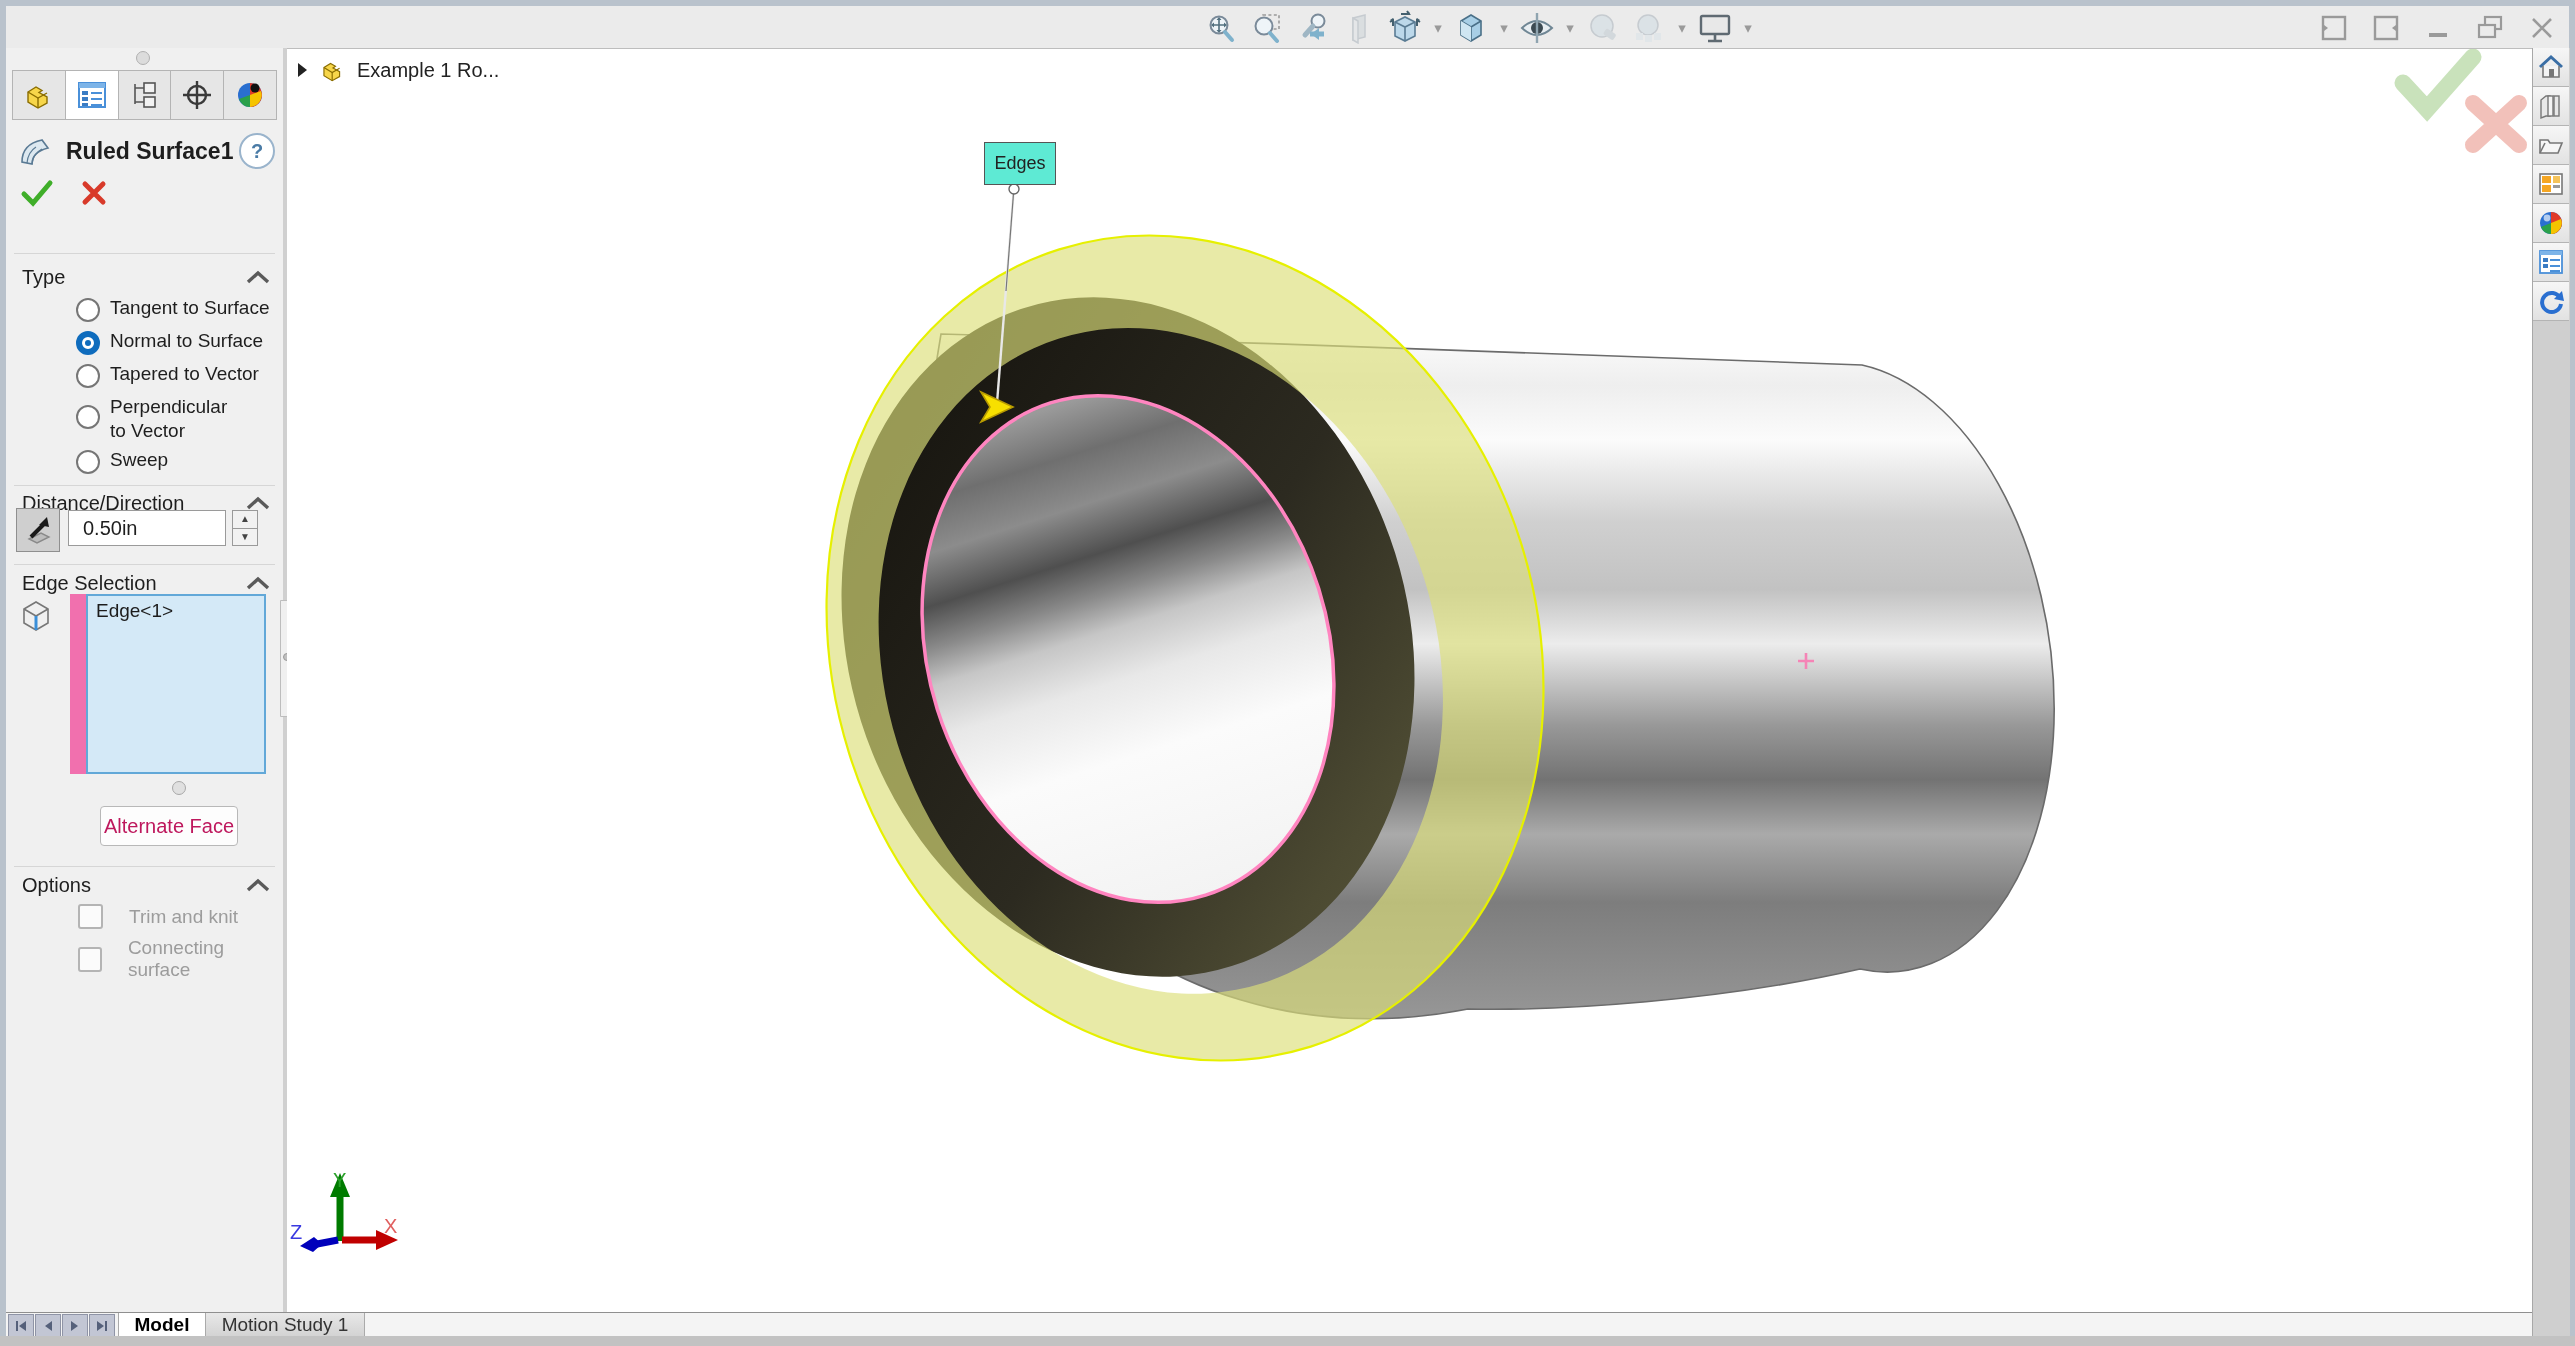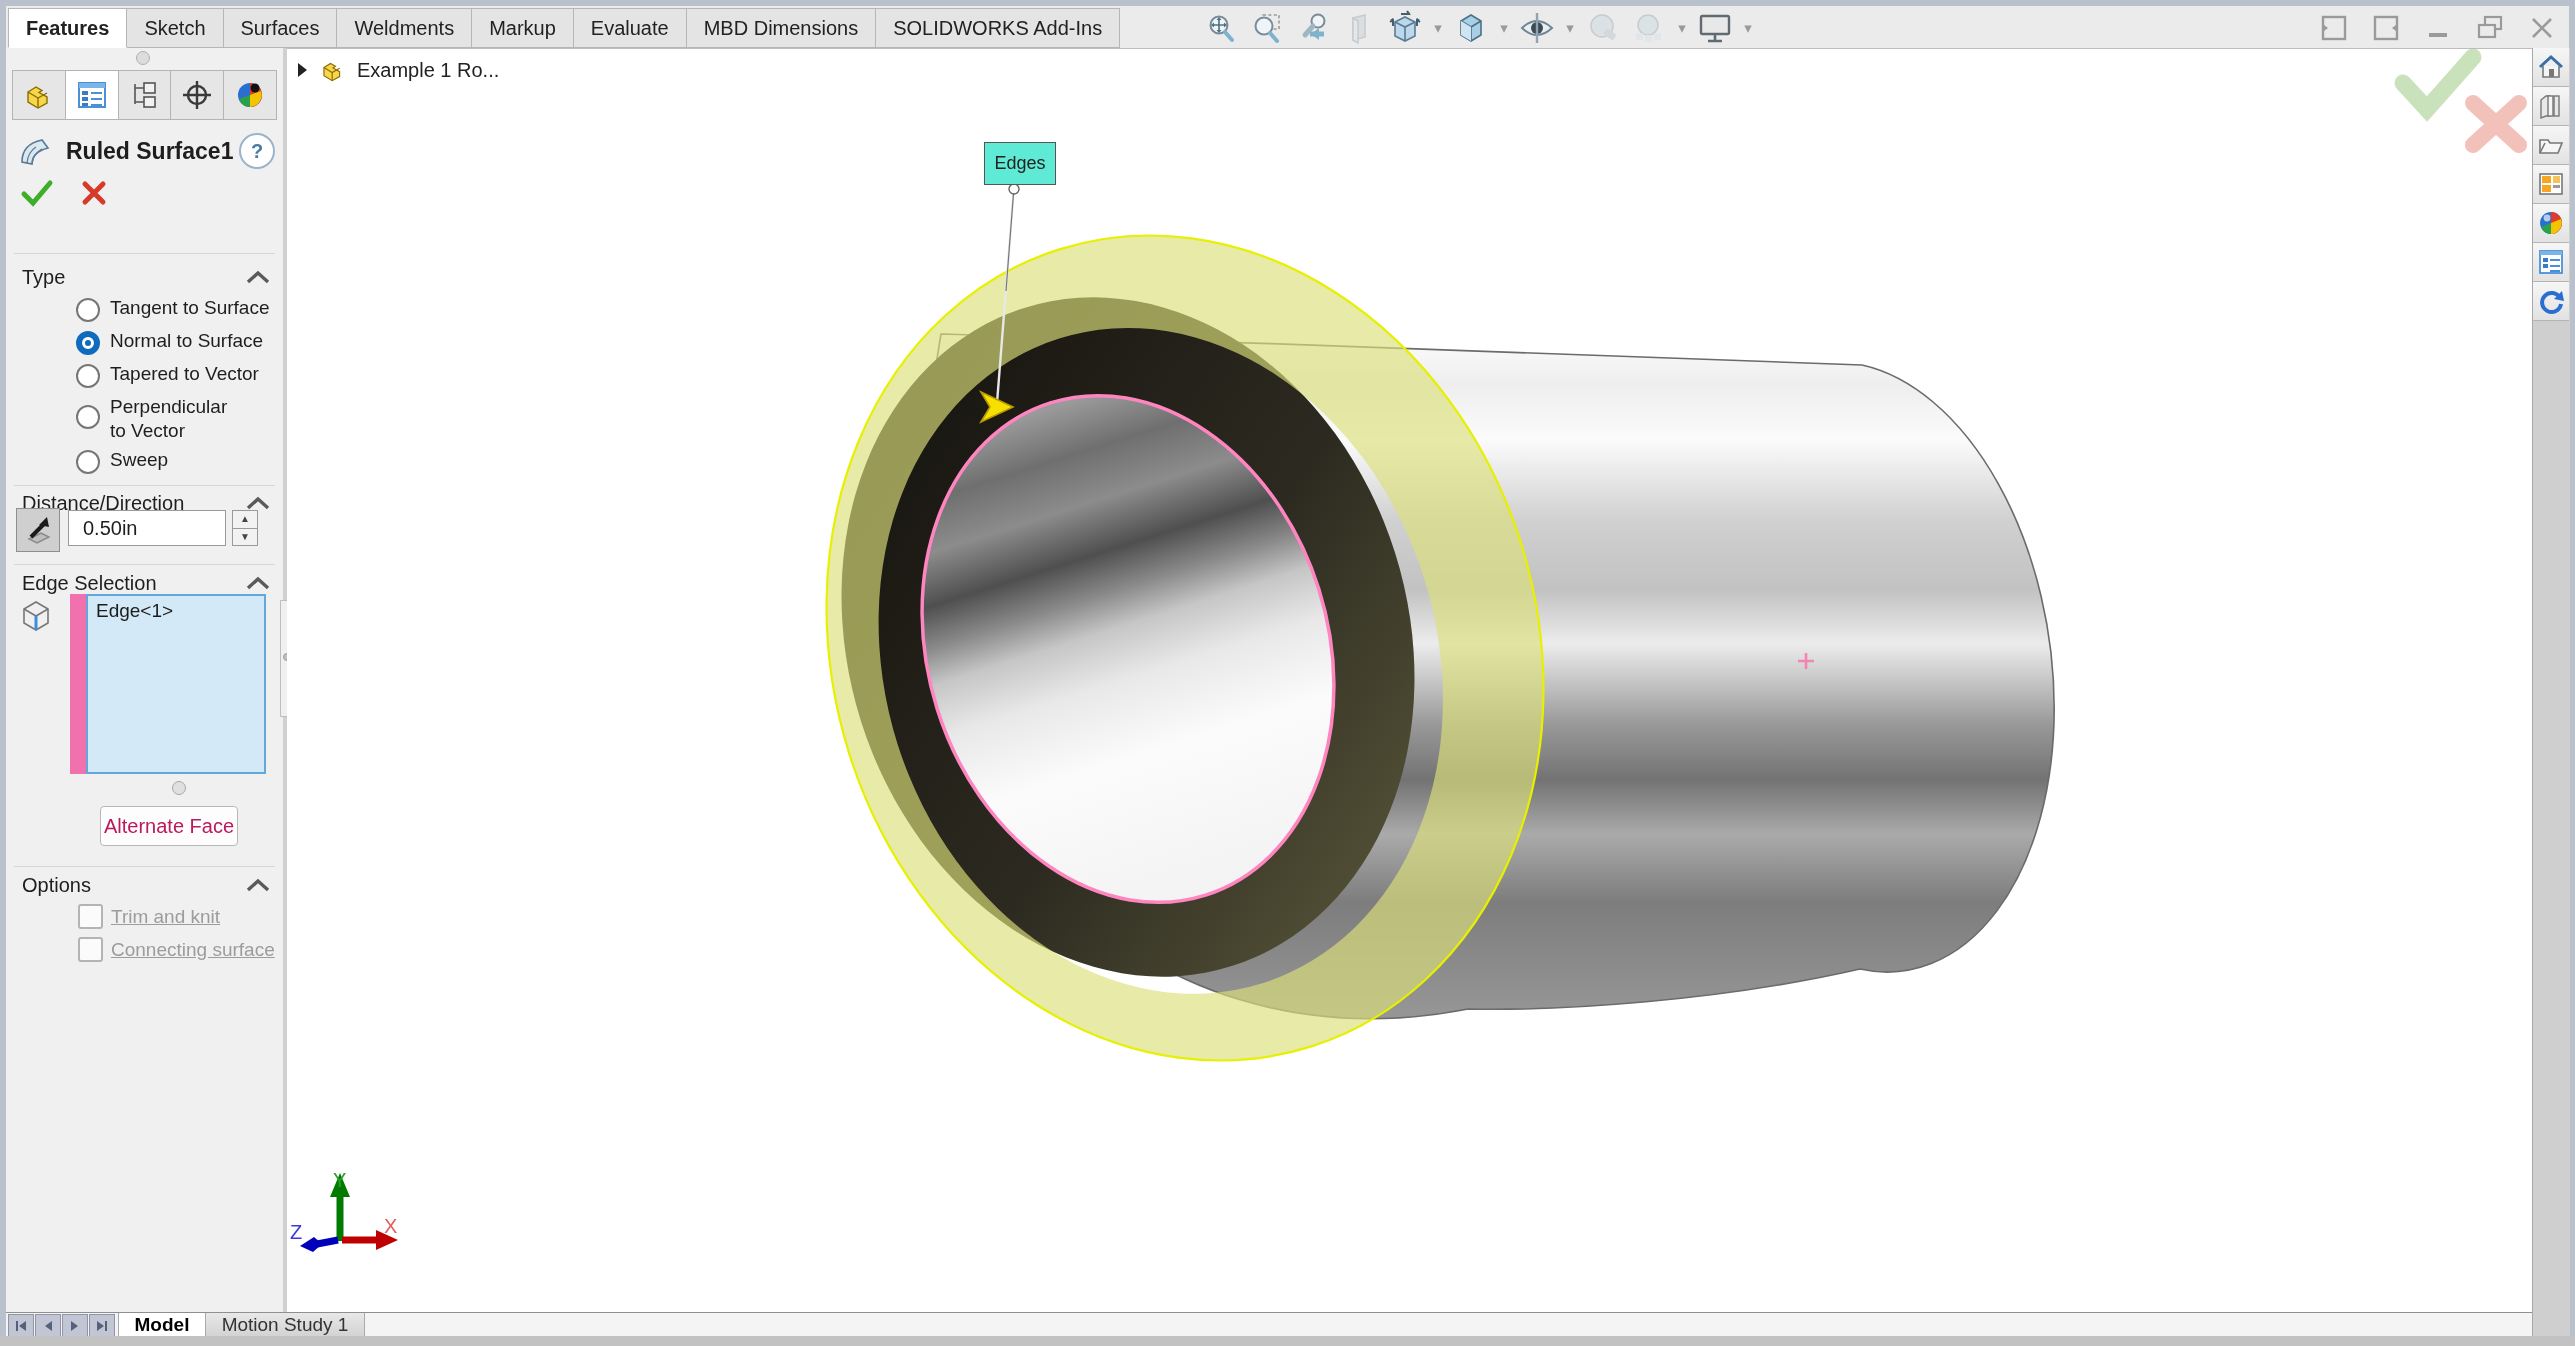--- a/index.html
+++ b/index.html
@@ -75,21 +75,21 @@
   .spin + .spin{border-top:none;}
 
   .sel-bar{position:absolute;left:64px;top:546px;width:16px;height:180px;background:#f170ae;}
   .sel-list{position:absolute;left:80px;top:546px;width:180px;height:180px;background:#d4e9f7;
     border:2px solid #62a8d8;box-sizing:border-box;padding:4px 8px;font-size:19px;color:#1c1c1c;}
   .list-grip{position:absolute;left:166px;top:733px;width:12px;height:12px;border-radius:50%;
     background:#e0e0e0;border:1px solid #a8a8a8;}
   .alt-face{position:absolute;left:94px;top:758px;width:136px;height:38px;background:#fdfdfd;
     border:1px solid #b8b8b8;border-radius:4px;display:flex;align-items:center;justify-content:center;font-size:20px;color:#be185d;}
 
-  .chk-row{position:absolute;left:72px;display:flex;align-items:center;gap:8px;color:#9c9c9c;font-size:19px;text-decoration:underline;}
+  .chk-row{position:absolute;left:72px;display:flex;align-items:center;gap:26px;color:#9c9c9c;font-size:19px;}
   .chk{width:21px;height:21px;border:2px solid #b4b4b4;border-radius:3px;background:#fbfbfb;}
 
   .splitter{position:absolute;left:283px;top:48px;width:4px;height:1264px;background:#d0d0d0;}
   .split-handle{position:absolute;left:280px;top:600px;width:10px;height:115px;background:#f0f0f0;
     border:1px solid #bdbdbd;border-radius:0 4px 4px 0;}
   .split-dot{position:absolute;left:2px;top:52px;width:6px;height:6px;border-radius:50%;background:#c0c0c0;border:1px solid #9a9a9a;}
 
   
   .viewport{
     position:absolute;left:287px;top:48px;width:2245px;height:1264px;background:#ffffff;
@@ -114,30 +114,20 @@
     font-size:19px;color:#333;background:linear-gradient(#e8e8e8,#d2d2d2);border-right:1px solid #aaa;border-left:1px solid #aaa;}
   .sheet-tab.active{background:#ffffff;font-weight:bold;color:#000;}
   .frame-bottom{position:absolute;left:0;top:1336px;width:2575px;height:10px;background:#c2c2c2;}
 </style>
 </head>
 <body>
 
 <div id="app">
 
   <div class="topbar">
-    <div class="menu-tabs">
-      <div class="menu-tab active">Features</div>
-      <div class="menu-tab">Sketch</div>
-      <div class="menu-tab">Surfaces</div>
-      <div class="menu-tab">Weldments</div>
-      <div class="menu-tab">Markup</div>
-      <div class="menu-tab">Evaluate</div>
-      <div class="menu-tab">MBD Dimensions</div>
-      <div class="menu-tab">SOLIDWORKS Add-Ins</div>
-    </div>
 
     <div class="hud">
       <div class="hicon">
         <svg width="32" height="32" viewBox="0 0 32 32">
             <circle cx="14" cy="13" r="8.5" fill="#eef4f8" stroke="#7a8a99" stroke-width="2"></circle>
             <path d="M20 20 L27 28" stroke="#7fb2cc" stroke-width="4" stroke-linecap="round"></path>
             <path d="M14 7v12M8 13h12" stroke="#52707f" stroke-width="1.6"></path>
             <path d="M14 5l-2.5 3h5zM14 21l-2.5-3h5zM6 13l3-2.5v5zM22 13l-3-2.5v5z" fill="#52707f"></path>
           </svg>
       </div>

